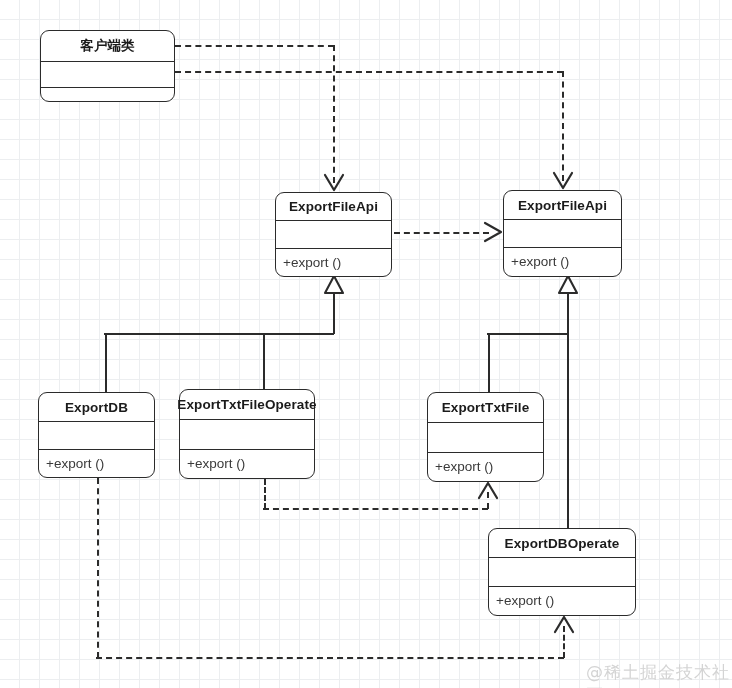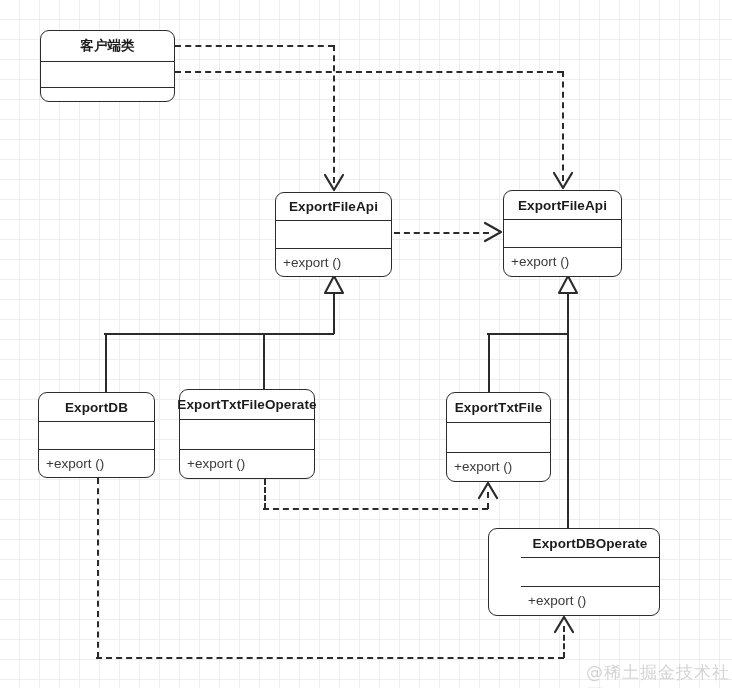--- a/index.html
+++ b/index.html
@@ -186,27 +186,27 @@
     <div class="uml-attrs" style="height:28px;"></div>
     <div class="uml-methods" style="height:28px;">+export ()</div>
   </div>
 
   <div class="umlbox" style="left:179px; top:389px; width:136px; height:90px;">
     <div class="uml-title" style="height:31px;">ExportTxtFileOperate</div>
     <div class="uml-attrs" style="height:30px;"></div>
     <div class="uml-methods" style="height:29px;">+export ()</div>
   </div>
 
-  <div class="umlbox" style="left:446px; top:392px; width:105px; height:90px;">
+  <div class="umlbox" style="left:427px; top:392px; width:117px; height:90px;">
     <div class="uml-title" style="height:31px;">ExportTxtFile</div>
     <div class="uml-attrs" style="height:30px;"></div>
     <div class="uml-methods" style="height:29px;">+export ()</div>
   </div>
 
-  <div class="umlbox" style="left:488px; top:528px; width:172px; height:88px;padding-left:32px;">
+  <div class="umlbox" style="left:488px; top:528px; width:148px; height:88px;">
     <div class="uml-title" style="height:30px;">ExportDBOperate</div>
     <div class="uml-attrs" style="height:29px;"></div>
     <div class="uml-methods" style="height:29px;">+export ()</div>
   </div>
 
   <div class="watermark" style="left:586px; top:661px;">@稀土掘金技术社区</div>
 
 </div>
 
 </body></html>

